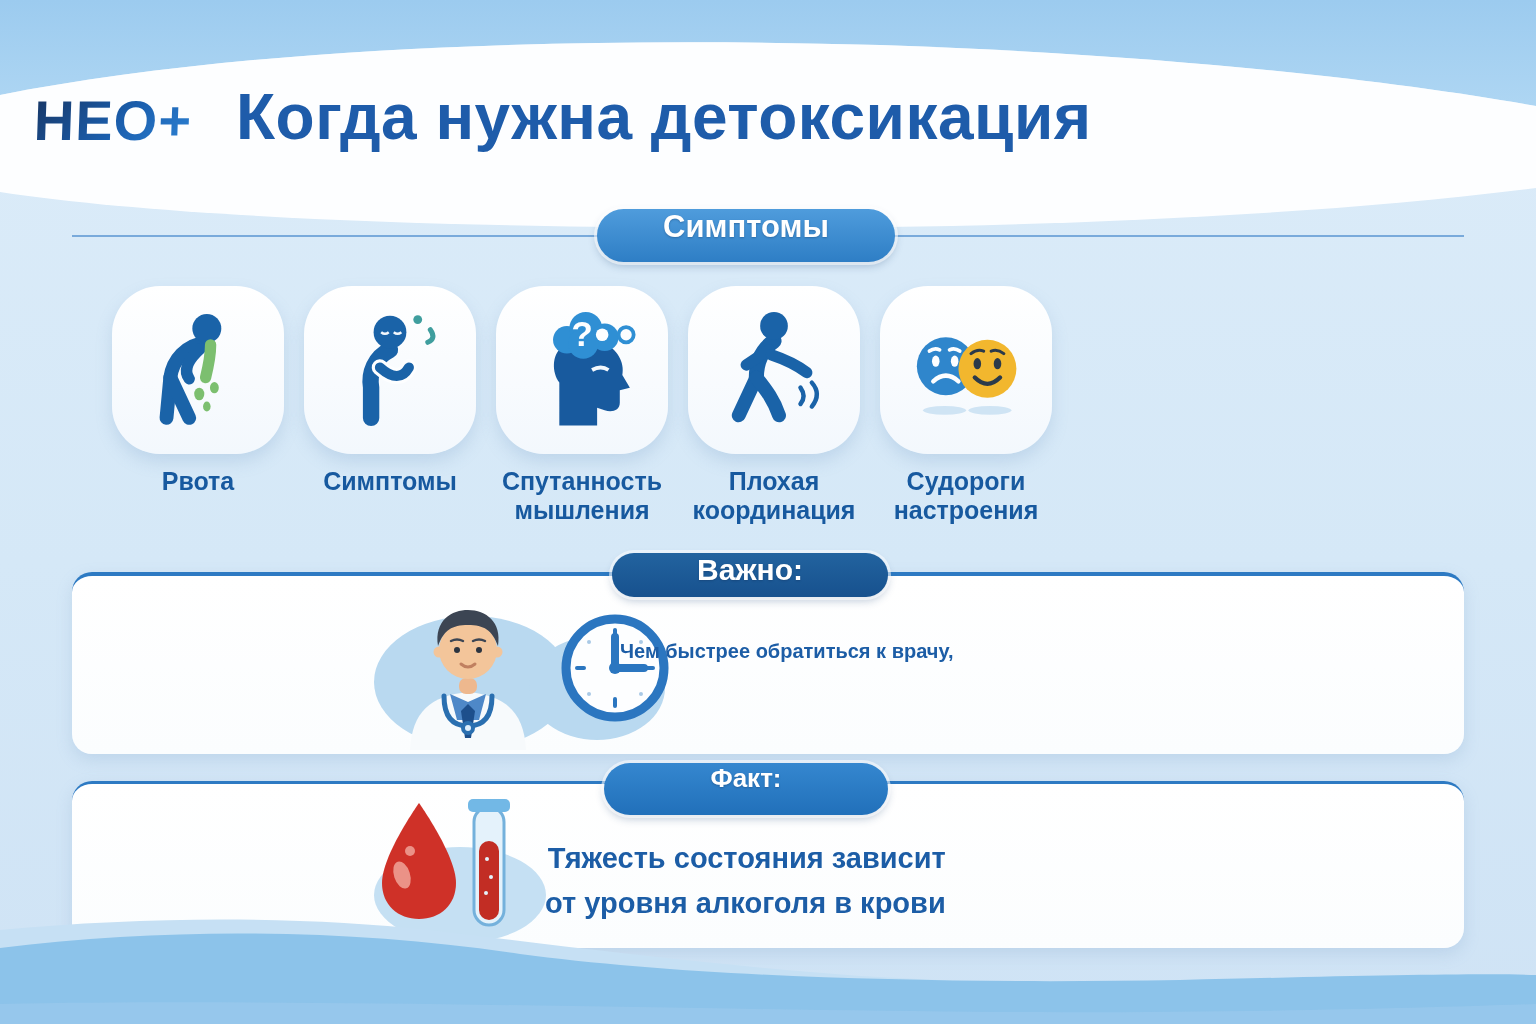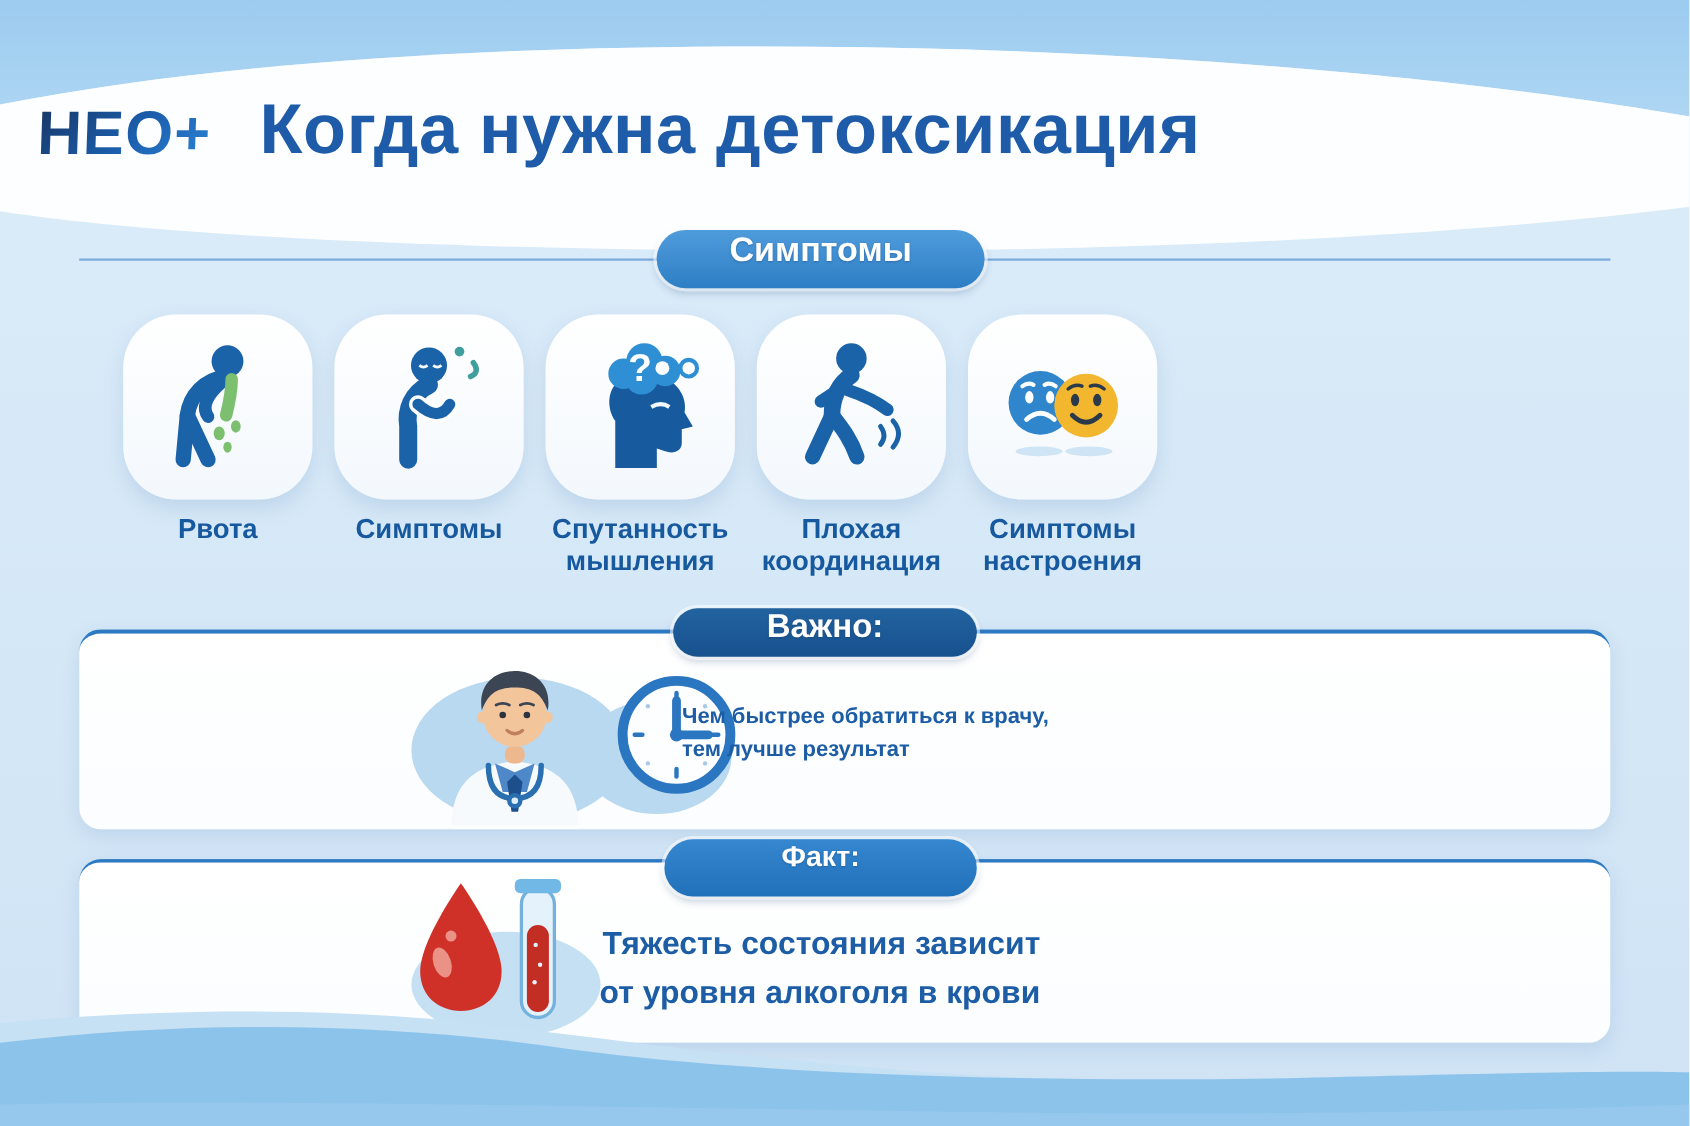--- a/index.html
+++ b/index.html
@@ -159,21 +159,21 @@
           <ellipse cx="41" cy="43" rx="3" ry="4.5" fill="#fdfeff"></ellipse>
           <path d="M21,35 q4,-3 8,-1 M37,34 q4,-2 8,1" fill="none" stroke="#fdfeff" stroke-width="3" stroke-linecap="round"></path>
           <path d="M24,59 Q34,50 44,59" fill="none" stroke="#fdfeff" stroke-width="3.5" stroke-linecap="round"></path>
           <circle cx="67" cy="49" r="23" fill="#f2b72e"></circle>
           <ellipse cx="59" cy="45" rx="3" ry="4.5" fill="#2b3a4a"></ellipse>
           <ellipse cx="75" cy="45" rx="3" ry="4.5" fill="#2b3a4a"></ellipse>
           <path d="M54,37 q5,-4 10,-2 M70,35 q5,-2 10,2" fill="none" stroke="#2b3a4a" stroke-width="2.5" stroke-linecap="round"></path>
           <path d="M57,56 Q67,66 77,56" fill="none" stroke="#2b3a4a" stroke-width="3.5" stroke-linecap="round"></path>
         </svg>
       </div>
-      <div class="symptom-label">Симптомы настроения</div>
+      <div class="symptom-label">Судороги настроения</div>
     </div>
 
 
   </div>
 
   <section class="card important-card"></section>
   <div class="pill imp-pill">
     <span>Важно:</span>
   </div>
   <svg class="illus doc" width="330" height="160" viewBox="0 0 330 160">
@@ -206,21 +206,20 @@
         <circle cx="269" cy="104" r="2"></circle>
       <circle cx="217" cy="52" r="2"></circle>
         <circle cx="217" cy="104" r="2"></circle>
     </g>
     <line x1="243" y1="78" x2="243" y2="47" stroke="#2b76c0" stroke-width="8" stroke-linecap="round"></line>
     <line x1="243" y1="78" x2="272" y2="78" stroke="#2b76c0" stroke-width="8" stroke-linecap="round"></line>
     <circle cx="243" cy="78" r="6" fill="#2b76c0"></circle>
   </svg>
   <div class="card-text imp-text">
     <div>Чем быстрее обратиться к врачу,</div>
-    <div>тем лучше результат</div>
   </div>
 
   <section class="card fact-card"></section>
   <div class="pill fact-pill">
     <span>Факт:</span>
   </div>
   <svg class="illus blood" width="180" height="152" viewBox="0 0 180 152">
     <ellipse cx="88" cy="102" rx="86" ry="48" fill="#c5e0f3"></ellipse>
     <rect x="102" y="14" width="30" height="118" rx="15" fill="#e4f2fb" stroke="#74b1dc" stroke-width="3"></rect>
     <rect x="107" y="48" width="20" height="79" rx="10" fill="#c22d24"></rect>

